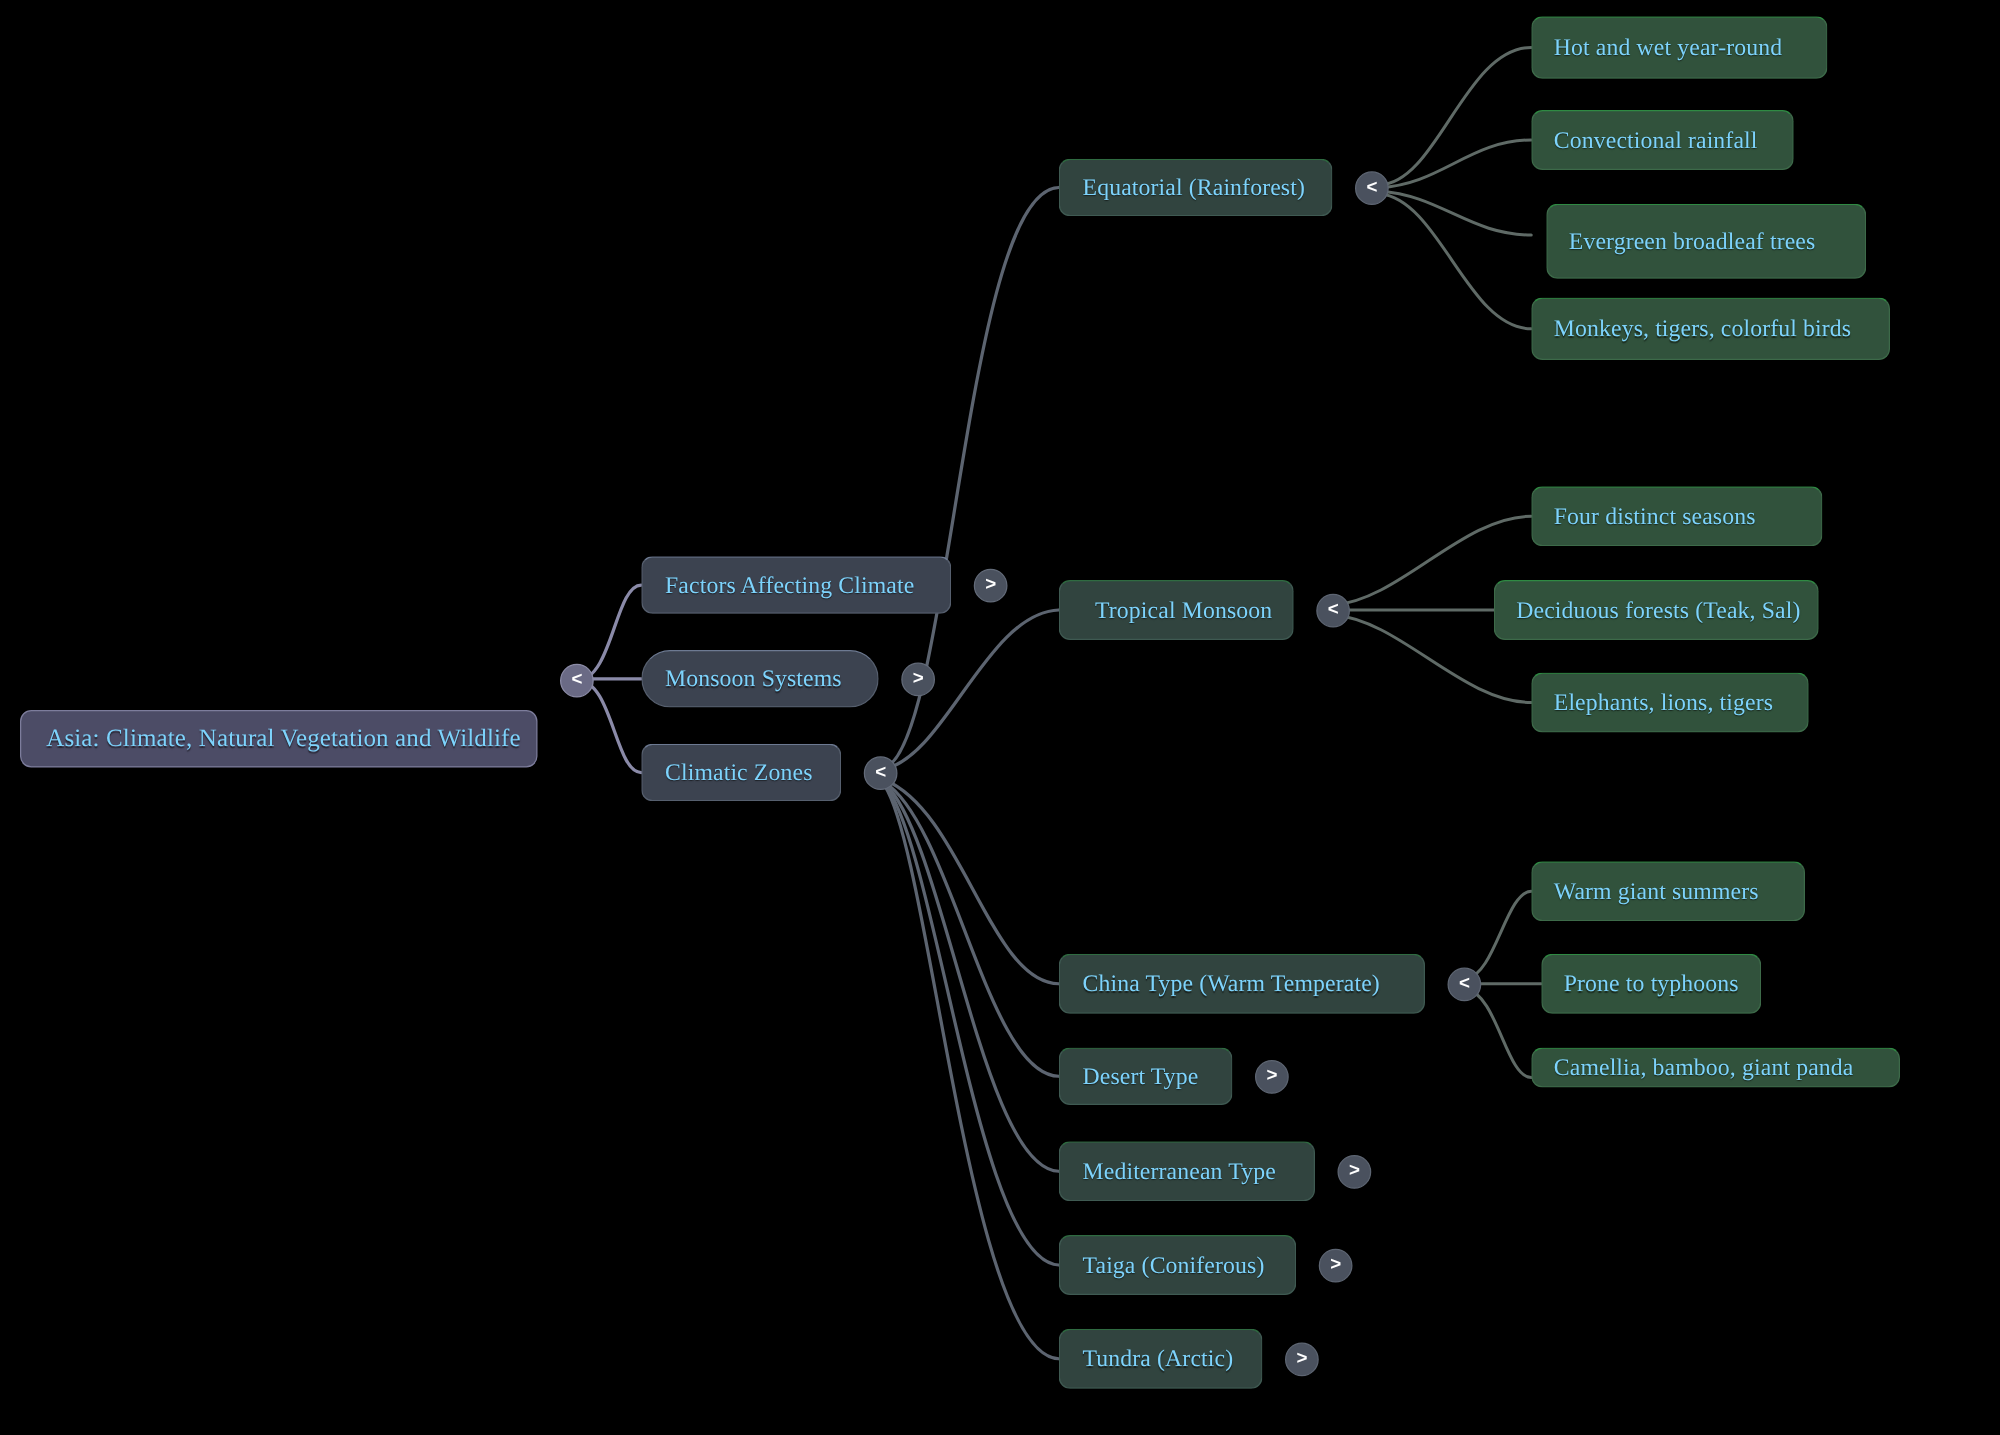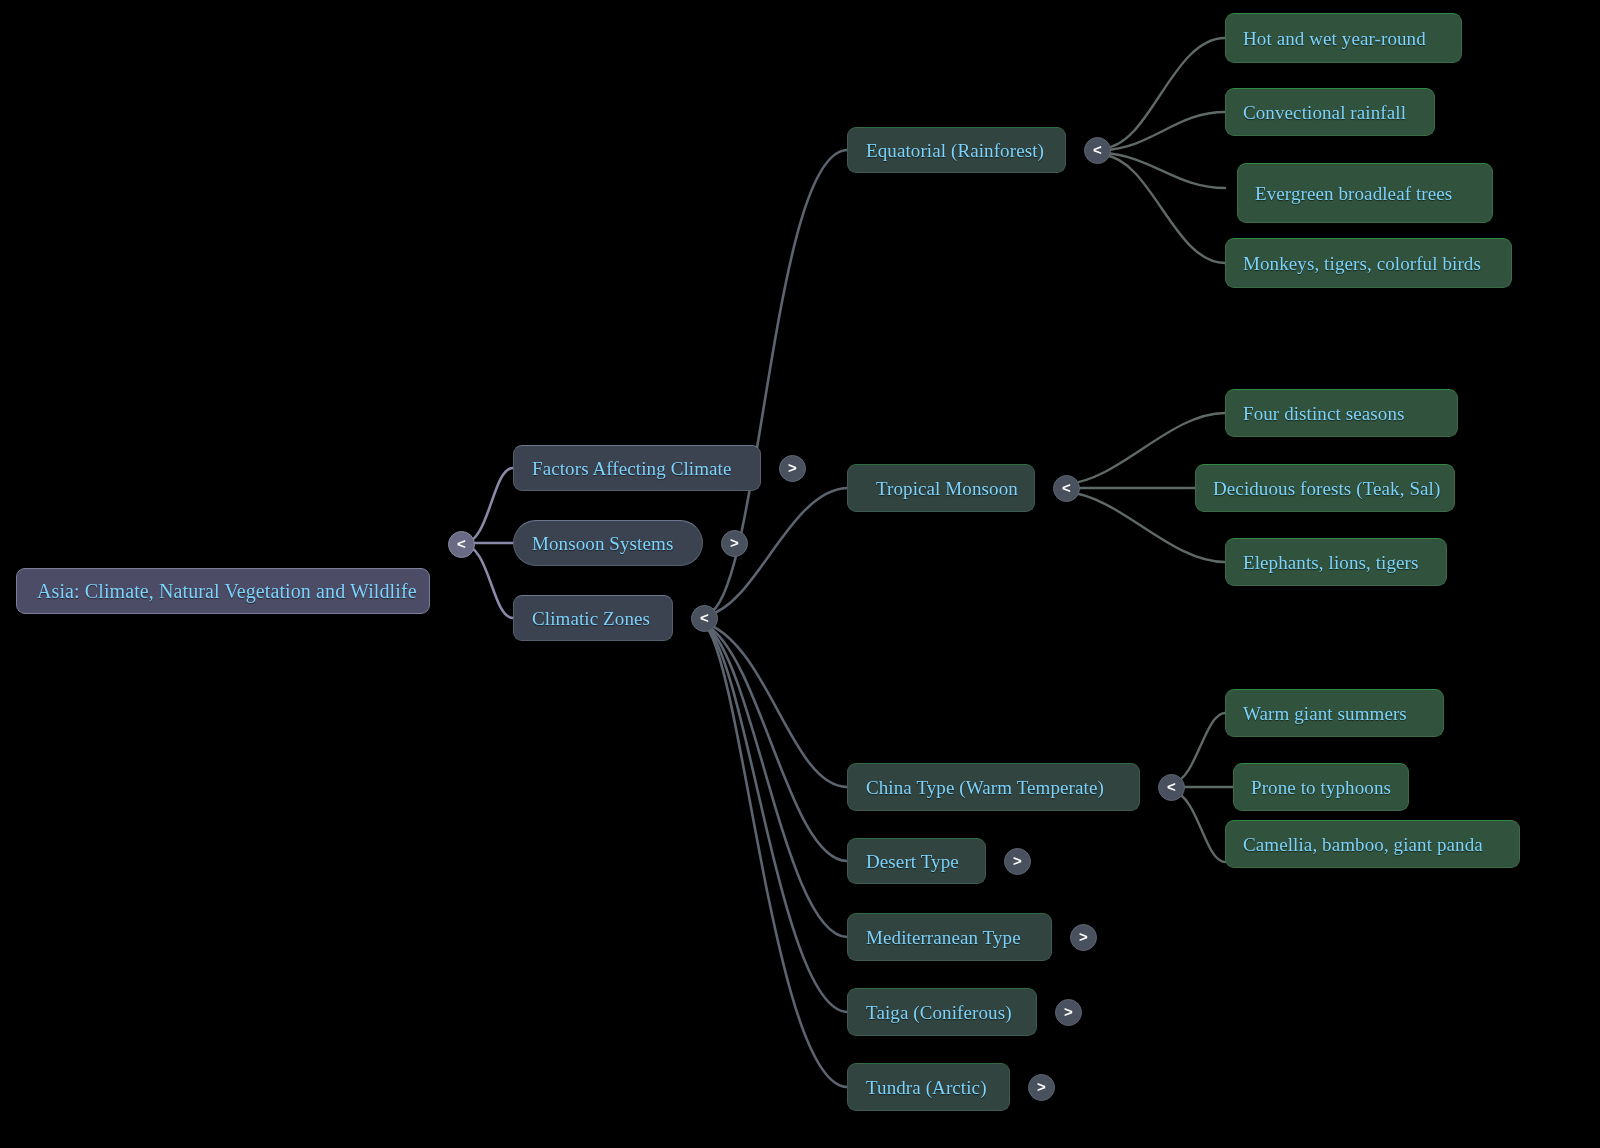--- a/index.html
+++ b/index.html
@@ -236,17 +236,17 @@
   <div class="node lvl3" id="node-leaf-1-2" style="left: 1225px; top: 538px; width: 222px; height: 48px;">
     <span class="label">Elephants, lions, tigers</span>
   </div>
 
   <div class="node lvl3" id="node-leaf-2-0" style="left: 1225px; top: 689px; width: 219px; height: 48px;">
     <span class="label">Warm giant summers</span>
   </div>
   <div class="node lvl3" id="node-leaf-2-1" style="left: 1233px; top: 763px; width: 176px; height: 48px;">
     <span class="label">Prone to typhoons</span>
   </div>
-  <div class="node lvl3" id="node-leaf-2-2" style="left: 1225px; top: 820px; width: 295px; height: 48px;">
+  <div class="node lvl3" id="node-leaf-2-2" style="left: 1225px; top: 838px; width: 295px; height: 32px;">
     <span class="label">Camellia, bamboo, giant panda</span>
   </div>
 
 </div>
 
 </body></html>

